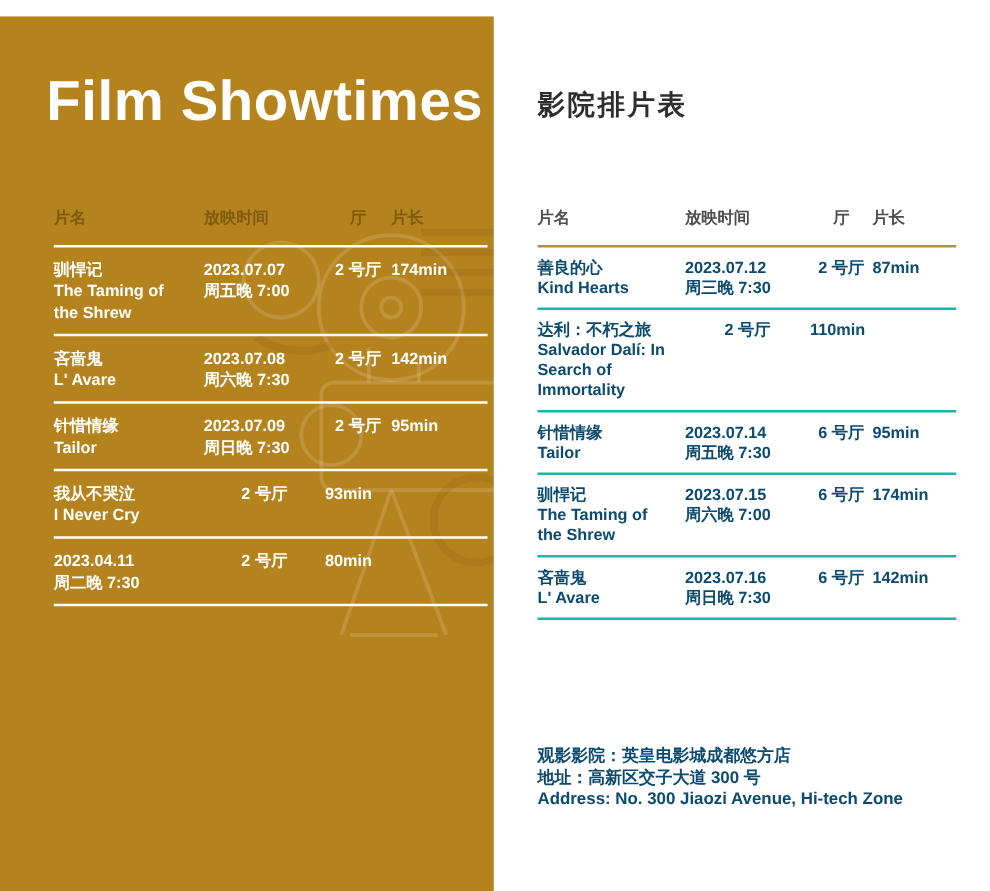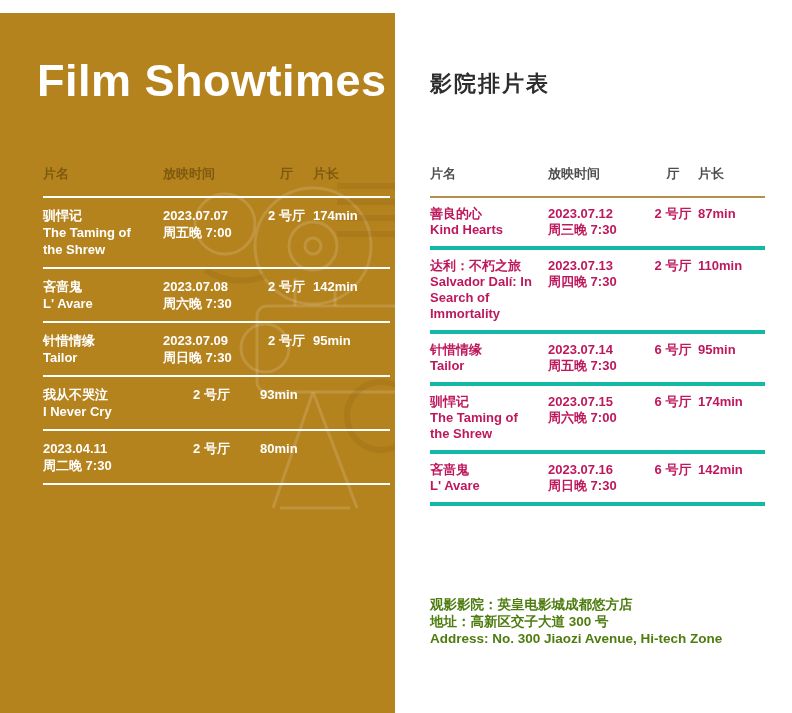--- a/index.html
+++ b/index.html
@@ -28,32 +28,32 @@
   .tbl-left  { left:43px;  top:150px; width:347px; }
   .tbl-right { left:430px; top:150px; width:335px; }
   .thead, .trow { display:grid; }
   .tbl-left  .thead, .tbl-left  .trow { grid-template-columns:120px 97px 53px 77px; }
   .tbl-right .thead, .tbl-right .trow { grid-template-columns:118px 100px 50px 67px; }
   .thead { padding:3px 0 14px 0; line-height:16px; }
   .tbl-left  .thead { color:#7D5A10; border-bottom:2px solid #ffffff; }
   .tbl-right .thead { color:#4D4D4D; border-bottom:2px solid #B3904E; }
   .trow { padding:9px 0; line-height:17px; }
   .tbl-left  .trow { color:#ffffff; border-bottom:2px solid #ffffff; }
-  .tbl-right .trow { color:#be185d; border-bottom:4px solid #14b8a6; line-height:16px; padding:8px 0; }
+  .tbl-right .trow { color:#0c4a6e; border-bottom:2px solid #14b8a6; line-height:16px; padding:8px 0; }
   .c        { text-align:left; padding-right:10px; }
   .c-hall   { text-align:center; padding-right:0; }
   .h-name   { text-align:left; }
   
   .panel-title {
     position:absolute; left:430px; top:56px;
     font-size:22px; font-weight:bold; color:#2E2E2E; letter-spacing:2px;
   }
   .cinema-info {
     position:absolute; left:430px; top:583px;
-    font-size:13.5px; font-weight:bold; color:#4d7c0f; line-height:17px;
+    font-size:13.5px; font-weight:bold; color:#0c4a6e; line-height:17px;
   }
 </style>
 </head>
 <body>
 
 <div class="poster">
 
   <section class="gold-panel">
 
     <svg class="watermark" viewBox="0 0 220 345" xmlns="http://www.w3.org/2000/svg">
@@ -166,24 +166,20 @@
           </div>
         <div class="c c-hall">2 号厅</div>
         <div class="c">87min</div>
       </div>
 
       <div class="trow">
         <div class="c">
             <div>达利：不朽之旅</div>
             <div>Salvador Dalí: In Search of Immortality</div>
           </div>
-        <div class="c">
-            <div>2023.07.13</div>
-            <div>周四晚 7:30</div>
-          </div>
         <div class="c c-hall">2 号厅</div>
         <div class="c">110min</div>
       </div>
 
       <div class="trow">
         <div class="c">
             <div>针惜情缘</div>
             <div>Tailor</div>
           </div>
         <div class="c">

